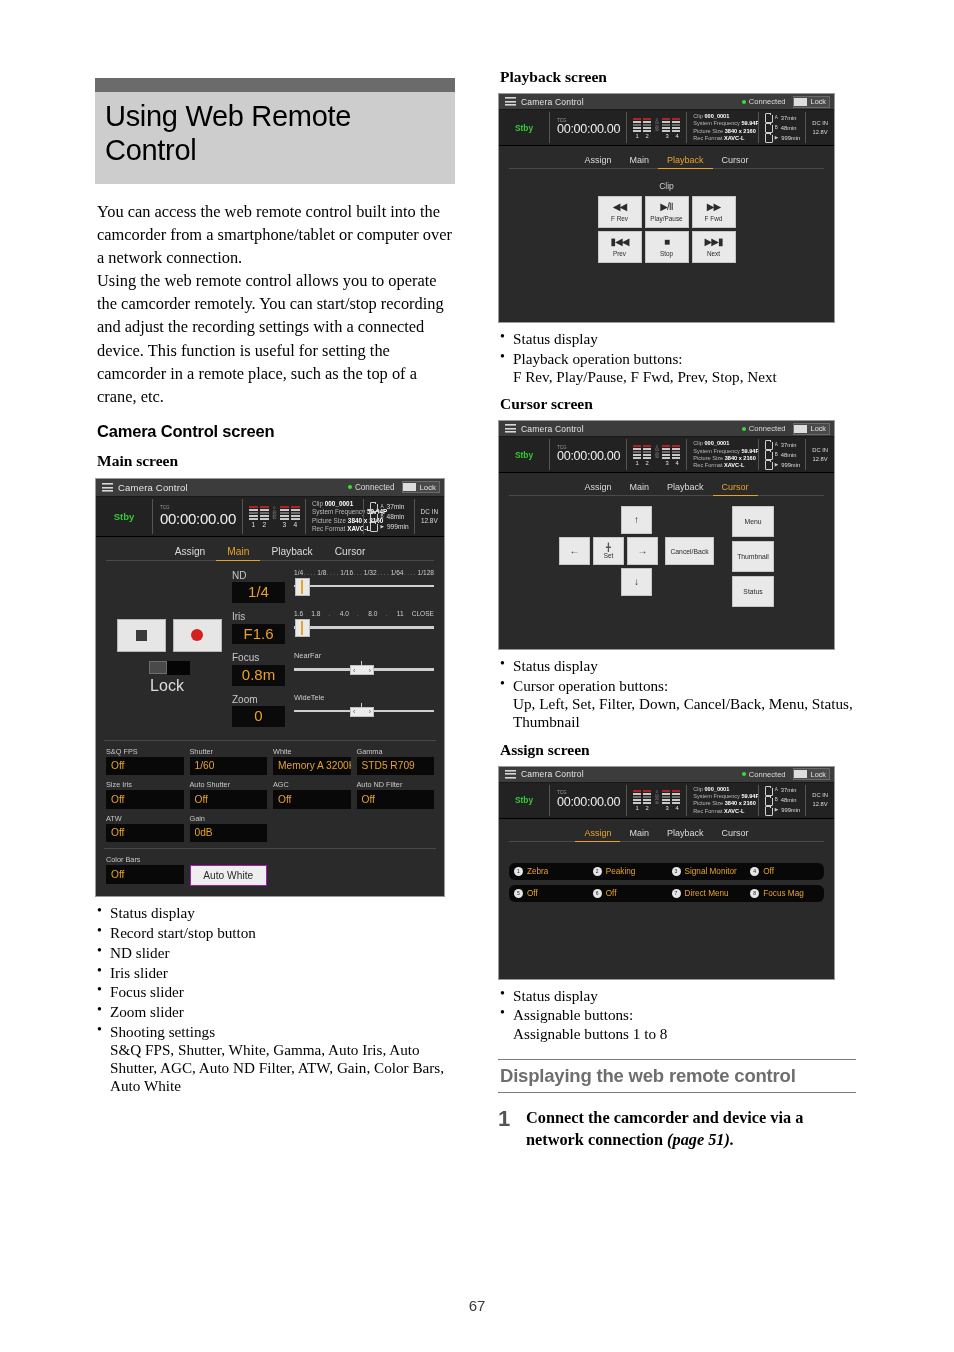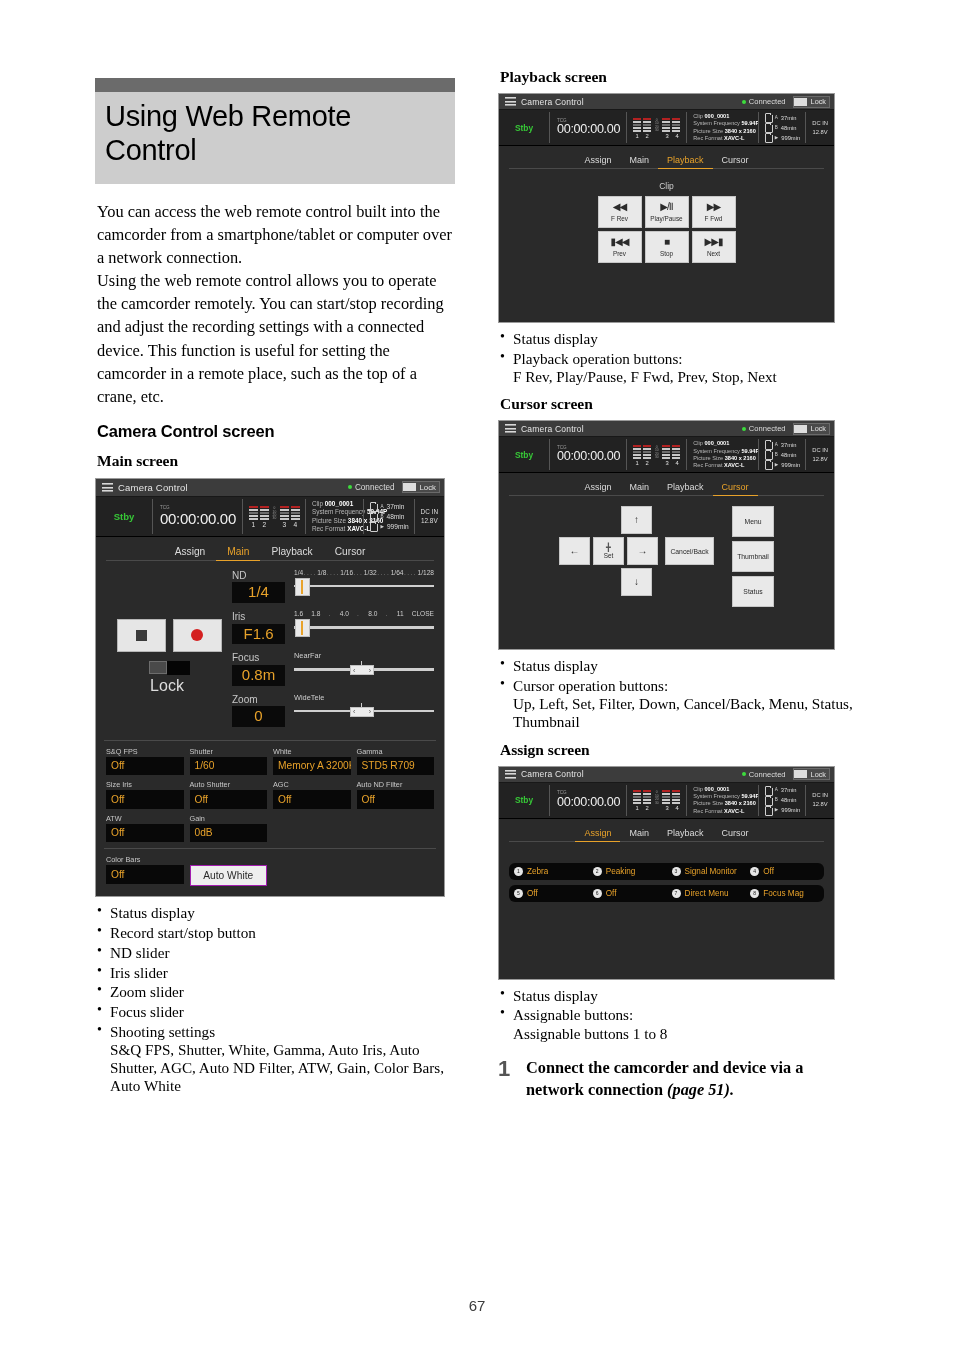--- a/index.html
+++ b/index.html
@@ -594,22 +594,22 @@
         </div>
       </div>
 
     </div>
 
     <ul class="blist">
       <li><span>Status display</span></li>
       <li><span>Record start/stop button</span></li>
       <li><span>ND slider</span></li>
       <li><span>Iris slider</span></li>
+      <li><span>Focus slider</span></li>
       <li><span>Zoom slider</span></li>
-      <li><span>Focus slider</span></li>
       <li>
         <span>Shooting settings</span>
         <span class="cont">S&amp;Q FPS, Shutter, White, Gamma, Auto Iris, Auto Shutter, AGC, Auto ND Filter, ATW, Gain, Color Bars, Auto White</span>
       </li>
     </ul>
 
   </div>
 
   <div class="col-right">
 
@@ -1040,20 +1040,25 @@
     </div>
 
     <ul class="blist">
       <li><span>Status display</span></li>
       <li>
         <span>Assignable buttons:</span>
         <span class="cont">Assignable buttons 1 to 8</span>
       </li>
     </ul>
 
+    <div class="sec-head">
+      <div class="rule-t"></div>
+      <div class="txt">Displaying the web remote control</div>
+      <div class="rule-b"></div>
+    </div>
 
     <div class="step">
       <div class="num">1</div>
       <div class="txt"><span>Connect the camcorder and device via a network connection </span><i>(page 51).</i></div>
     </div>
 
   </div>
 
   <div class="pagenum">67</div>
 

